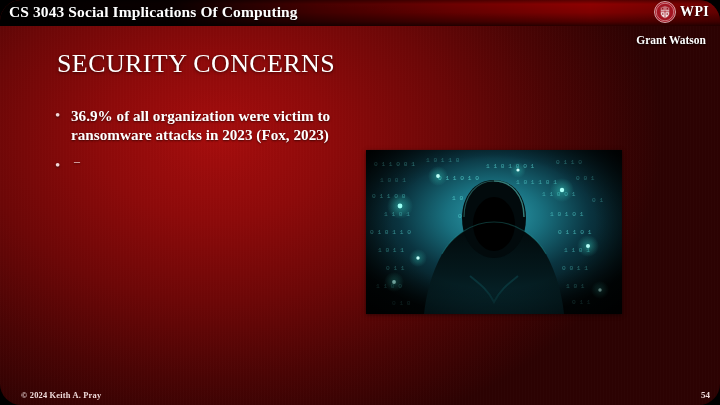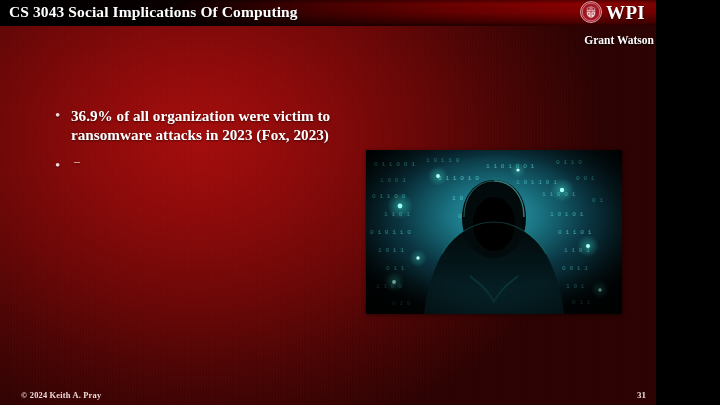--- a/index.html
+++ b/index.html
@@ -3,27 +3,28 @@
 <meta charset="utf-8">
 <title>Security Concerns</title>
 <style>
   html, body {
     margin: 0;
     padding: 0;
     background: #000;
   }
   #slide {
     position: relative;
-    width: 656px;
+    width: 720px;
     height: 405px;
     overflow: hidden;
     font-family: "Liberation Serif", "DejaVu Serif", serif;
     background-color: #5d0505;
     background-image:
       radial-gradient(ellipse 62% 78% at 30% 34%, #a60d0d 0%, #8d0a0a 26%, #6d0707 52%, #4a0404 76%, #2c0202 100%);
+    border-radius: 21px;
   }
 
   
   #slide::after {
     content: "";
     position: absolute;
     inset: 0;
     pointer-events: none;
     background-image: repeating-linear-gradient(
       90deg,
@@ -61,31 +62,31 @@
   .wpi-logo {
     position: absolute;
     right: 11px; top: 1px;
     display: flex;
     align-items: center;
     gap: 4px;
     z-index: 6;
   }
   .wpi-seal { width: 22px; height: 22px; display: block; }
   .wpi-word {
-    font-size: 19px;
+    font-size: 14px;
     font-weight: bold;
     color: #ffffff;
     letter-spacing: .3px;
     line-height: 1;
     text-shadow: 0 1px 2px rgba(0,0,0,.8);
   }
 
   .byline {
     position: absolute;
-    right: 2px; top: 34px;
+    right: 14px; top: 34px;
     font-size: 11.5px;
     font-weight: bold;
     color: #ffffff;
     text-shadow: 0 1px 2px rgba(0,0,0,.7);
     z-index: 5;
   }
 
   
   .slide-title {
     position: absolute;
@@ -190,20 +191,21 @@
         <circle cx="26.7" cy="15.3" r="1.5" fill="#8e1019"></circle>
         <circle cx="17.6" cy="26" r="1.6" fill="#8e1019"></circle>
         <circle cx="26.4" cy="26" r="1.6" fill="#8e1019"></circle>
       </svg>
     </span>
     <span class="wpi-word">WPI</span>
   </div>
 
   <div class="byline">Grant Watson</div>
 
+  <div class="slide-title">SECURITY CONCERNS</div>
 
   <div class="body-col">
 
     <div class="bullet level1">
       <span class="marker">•</span>
       <span>36.9% of all organization were victim to ransomware attacks in 2023 (Fox, 2023)</span>
     </div>
 
     <div class="bullet level2">
       <span class="marker">–</span>
@@ -327,15 +329,15 @@
           <path d="M104 126 C114 134 122 140 128 152
                    C134 140 142 134 152 126" fill="none" stroke="#0c3e45" stroke-width="2" opacity=".7"></path>
         </g>
 
         <rect width="256" height="164" fill="url(#vig)"></rect>
       </g>
     </svg>
   </div>
 
   <div class="footer-left">© 2024 Keith A. Pray</div>
-  <div class="footer-right">31</div>
+  <div class="footer-right">54</div>
 
 </div>
 
 </body></html>

